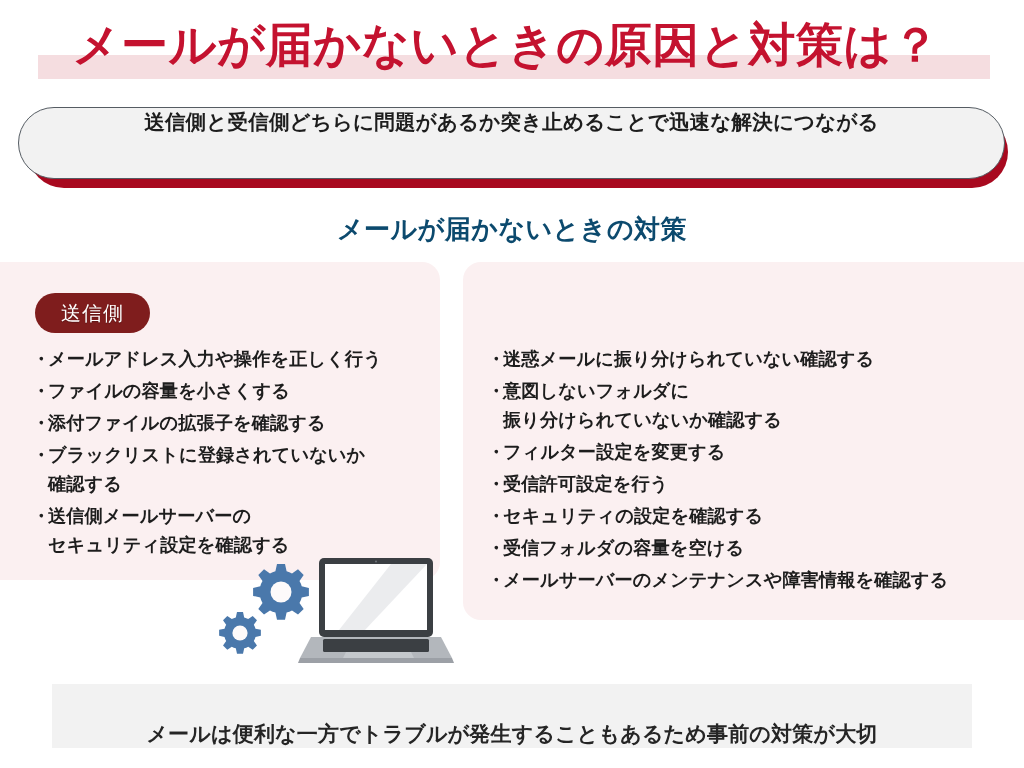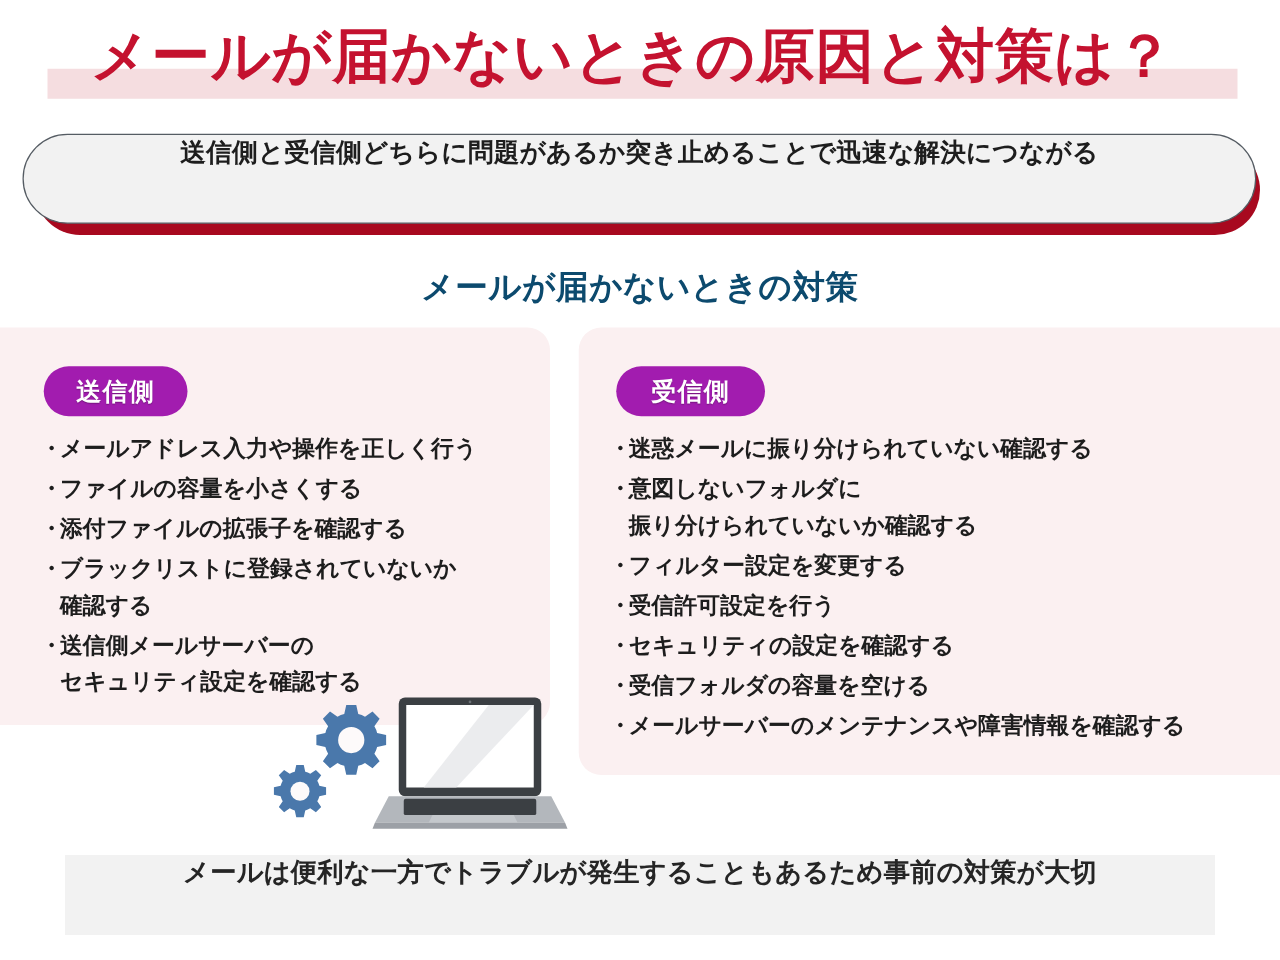--- a/index.html
+++ b/index.html
@@ -64,24 +64,24 @@
     left:0; top:262px; width:440px; height:318px;
     border-radius:0 18px 18px 0;
   }
   .panel-right {
     left:463px; top:262px; width:561px; height:358px;
     border-radius:18px 0 0 18px;
   }
 
   .badge {
     position:absolute;
-    background:#a21caf;
+    background:#7f1d1d;
     border-radius:22px;
     display:flex; align-items:center; justify-content:center;
-    color:#ffffff; font-size:20px; font-weight:bold;
+    color:#ffffff; font-size:20px; font-weight:normal;
     letter-spacing:1px;
     text-shadow:0 1px 1px rgba(0,0,0,0.28);
   }
   .badge-left  { left:35px;  top:293px; width:115px; height:40px; }
   .badge-right { left:493px; top:293px; width:119px; height:40px; }
 
   .list {
     position:absolute;
     list-style:none;
   }
@@ -108,21 +108,21 @@
 
   
   .illus {
     position:absolute; left:215px; top:552px; width:240px; height:120px;
   }
 
   
   .bottom-banner {
     position:absolute; left:52px; top:684px; width:920px; height:64px;
     background:#f2f2f2;
-    display:flex; align-items:flex-start; justify-content:center;
+    display:flex; align-items:flex-end; justify-content:center;
   }
   .bottom-banner-text {
     font-size:21px; font-weight:bold; color:#252525;
     letter-spacing:0.2px; white-space:nowrap;
   }
 </style>
 </head>
 <body>
 
 <div id="stage">
@@ -160,21 +160,20 @@
 確認する</span>
       </li>
     <li>
         <span class="bullet">・</span>
         <span class="li-text">送信側メールサーバーの
 セキュリティ設定を確認する</span>
       </li>
   </ul>
 
   <div class="panel panel-right"></div>
-  <div class="badge badge-right">受信側</div>
   <ul class="list list-right">
     <li>
         <span class="bullet">・</span>
         <span class="li-text">迷惑メールに振り分けられていない確認する</span>
       </li>
     <li>
         <span class="bullet">・</span>
         <span class="li-text">意図しないフォルダに
 振り分けられていないか確認する</span>
       </li>

